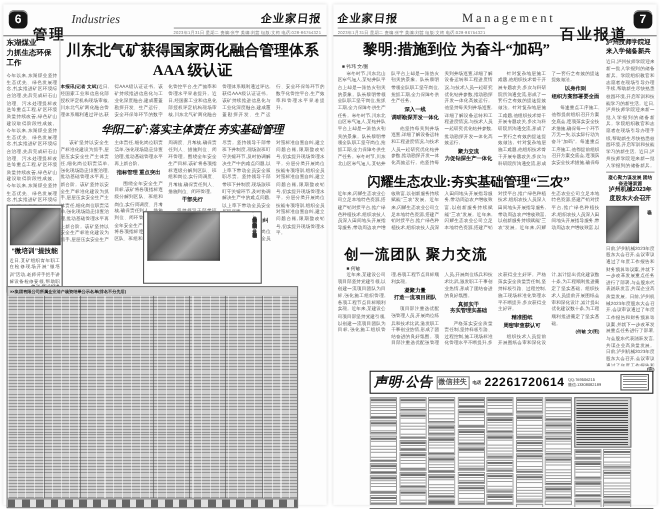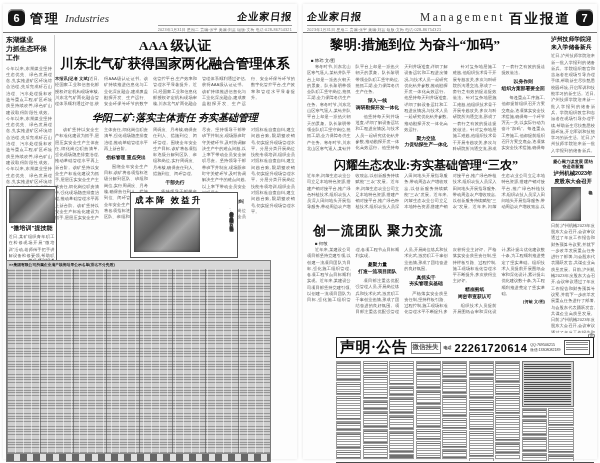--- a/index.html
+++ b/index.html
@@ -8,21 +8,21 @@
   .page{position:absolute;top:4px;width:294px;height:455px;background:#fdfdfd;
         box-shadow:0 0 3px rgba(0,0,0,.12);}
   #page-left{left:3px;}
   #page-right{left:303px;}
 
   
   .hdr{position:absolute;left:0;top:2px;width:100%;height:26px;border-bottom:1.5px solid #777;}
   .badge{position:absolute;top:3px;width:17px;height:17px;background:#161616;color:#fff;
          border-radius:5px;display:flex;align-items:center;justify-content:center;
          font-weight:bold;font-size:11px;box-shadow:inset 0 1.5px 0 rgba(255,255,255,.55);}
-  .sec-cn{position:absolute;top:4px;font-size:13px;font-weight:bold;letter-spacing:2px;color:#111;}
+  .sec-cn{position:absolute;top:16px;font-size:13px;font-weight:bold;letter-spacing:2px;color:#111;}
   .sec-en{position:absolute;top:6px;font-size:11px;font-style:italic;
           font-family:"Liberation Serif","DejaVu Serif",serif;color:#333;}
   .masthead{font-size:10px;font-weight:bold;color:#111;transform:skewX(-6deg);letter-spacing:1px;}
   .dateline{font-size:3.8px;color:#777;letter-spacing:.2px;white-space:nowrap;}
   .mast-wrap{position:absolute;top:4px;text-align:right;}
   .mast-wrap .dateline{border-top:.7px solid #999;padding-top:1px;margin-top:1px;}
 
   
   .tiny{font-size:4.2px;line-height:1.5;color:#5a5a5a;text-align:justify;word-break:break-all;}
   .tiny p{margin:0 0 1.5px;text-indent:8px;}
@@ -69,21 +69,21 @@
   .corner{position:absolute;left:248px;top:31px;width:44px;}
   .corner .ttl{font-size:5.8px;font-weight:bold;line-height:1.45;color:#0d0d0d;margin-bottom:1.5px;}
   .agri-head{position:absolute;left:4px;top:153px;width:238px;text-align:center;font-size:12px;}
   .team-head{position:absolute;left:10px;top:218px;width:230px;font-size:13px;letter-spacing:1px;}
   .sidecol{position:absolute;left:248px;top:152px;width:44px;border-top:.8px solid #999;padding-top:2px;}
   .kicker{font-size:4.3px;font-weight:bold;text-align:center;color:#222;margin-bottom:1px;}
   .side-ttl{font-size:5.4px;font-weight:bold;line-height:1.45;color:#0d0d0d;text-align:center;margin-bottom:1.5px;}
   .side-photo-row{display:flex;margin:1.5px 0;}
   .banner{position:absolute;left:33px;top:333px;width:258px;height:21px;border:1.3px solid #222;
           display:flex;align-items:center;gap:3px;padding:0 3px;background:#fff;box-sizing:border-box;}
-  .banner .t1{font-size:15px;letter-spacing:.5px;white-space:nowrap;}
+  .banner .t1{font-size:12px;letter-spacing:.5px;white-space:nowrap;font-style:italic;}
   .banner .tag{font-size:6.5px;font-weight:bold;color:#555;border:.6px solid #888;padding:.5px 1px;white-space:nowrap;}
   .banner .ph-l{font-size:4px;color:#333;font-weight:bold;}
   .banner .ph{font-size:11px;font-weight:bold;letter-spacing:.5px;white-space:nowrap;color:#0b0b0b;}
   .banner .stack{display:flex;flex-direction:column;font-size:3.6px;color:#333;line-height:1.3;white-space:nowrap;}
   .banner .mini{margin-left:auto;width:26px;height:15px;border:.7px solid #555;
      background:repeating-linear-gradient(180deg,#888 0 .8px,transparent .8px 2.4px) content-box;
      padding:1px;box-sizing:border-box;}
   .grid{position:absolute;left:33px;top:357px;width:258px;height:100px;display:flex;gap:1.5px;
         border-bottom:2px solid #4a4a4a;padding-bottom:1px;box-sizing:content-box;}
   .cl-col{width:25px;display:flex;flex-direction:column;gap:1px;overflow:hidden;}
@@ -125,40 +125,39 @@
   <div class="rule-v"></div>
 
   <div class="box micro-box">
     <div class="photo" style="width:100%;height:34px;"></div>
     <div class="ttl">“微培训”提技能</div>
     <div class="tiny" style="height:24px;overflow:hidden;">近日,某矿组织青年职工在检修现场开展“微培训”活动,老师傅手把手讲解设备检修要领,帮助职工在岗位实践中快速提升操作技能。</div>
     <div class="endnote" style="font-weight:normal;">曾强 摄影报道</div>
   </div>
 
   <div class="mainhead h-serif">
+    <div>川东北气矿获得国家两化融合管理体系</div>
     <div>AAA 级认证</div>
-    <div>川东北气矿获得国家两化融合管理体系</div>
   </div>
   <div class="tiny cols5" style="position:absolute;left:52px;top:72px;width:240px;height:32px;">
     <span class="lead-b">本报讯(记者 文斌)</span><span>近日,经国家工业和信息化部授权评定机构现场审核,川东北气矿两化融合管理体系顺利通过评估,获得AAA级认证证书。该矿持续推进信息化与工业化深度融合,建成覆盖勘探开发、生产运行、安全环保等环节的数字化管控平台,生产效率和管理水平显著提升。近日,经国家工业和信息化部授权评定机构现场审核,川东北气矿两化融合管理体系顺利通过评估,获得AAA级认证证书。该矿持续推进信息化与工业化深度融合,建成覆盖勘探开发、生产运行、安全环保等环节的数字化管控平台,生产效率和管理水平显著提升。</span>
   </div>
 
   <div class="h-serif" style="position:absolute;left:52px;top:107px;width:240px;text-align:center;font-size:10px;font-style:italic;">华阳二矿:落实主体责任  夯实基础管理</div>
   <div class="tiny cols5" style="position:absolute;left:52px;top:123px;width:240px;height:130px;">
     <p>该矿坚持以安全生产标准化建设为抓手,层层压实安全生产主体责任,细化岗位职责清单,强化现场隐患排查治理,推动基础管理水平再上新台阶。该矿坚持以安全生产标准化建设为抓手,层层压实安全生产主体责任,细化岗位职责清单,强化现场隐患排查治理,推动基础管理水平再上新台阶。该矿坚持以安全生产标准化建设为抓手,层层压实安全生产主体责任,细化岗位职责清单,强化现场隐患排查治理,推动基础管理水平再上新台阶。</p>
     <div class="sub">指标管理 重点突出</div>
     <p>围绕全年安全生产目标,该矿将各项指标逐级分解到区队、班组和岗位,实行周调度、月考核,确保责任到人、措施到位、闭环管理。围绕全年安全生产目标,该矿将各项指标逐级分解到区队、班组和岗位,实行周调度、月考核,确保责任到人、措施到位、闭环管理。围绕全年安全生产目标,该矿将各项指标逐级分解到区队、班组和岗位,实行周调度、月考核,确保责任到人、措施到位、闭环管理。</p>
     <div class="sub">干部先行</div>
     <p>坚持领导干部带班下井制度,现场跟班盯守关键环节,及时协调解决生产中的难点问题,以上率下带动全员安全履职尽责。坚持领导干部带班下井制度,现场跟班盯守关键环节,及时协调解决生产中的难点问题,以上率下带动全员安全履职尽责。坚持领导干部带班下井制度,现场跟班盯守关键环节,及时协调解决生产中的难点问题,以上率下带动全员安全履职尽责。</p>
     <div class="sub">专项培训 自查自纠</div>
     <p>分层分类开展岗位技能专项培训,组织全员对照标准自查自纠,建立问题台账,限期整改销号,切实提升现场管理水平。分层分类开展岗位技能专项培训,组织全员对照标准自查自纠,建立问题台账,限期整改销号,切实提升现场管理水平。分层分类开展岗位技能专项培训,组织全员对照标准自查自纠,建立问题台账,限期整改销号,切实提升现场管理水平。</p>
   </div>
 
   <div class="box cost-box">
-    <div class="h-serif ttl">成本降  效益升</div>
     <div style="display:flex;padding:0 3px;gap:2px;">
       <div class="photo" style="width:66px;height:44px;"></div>
       <div class="vcap" style="height:44px;flex:1;">连日来,检修人员对综采设备进行修旧利废、自主维修,累计节约材料成本数十万元,实现成本下降、效益提升。图为职工在检修现场作业。</div>
     </div>
   </div>
 
   <div class="notice-table">
     <div class="nt-head">××集团有限公司所属企业清产核资结果公示名单(排名不分先后)</div>
     <div class="nt-body"></div>
     <div class="nt-foot"></div>

